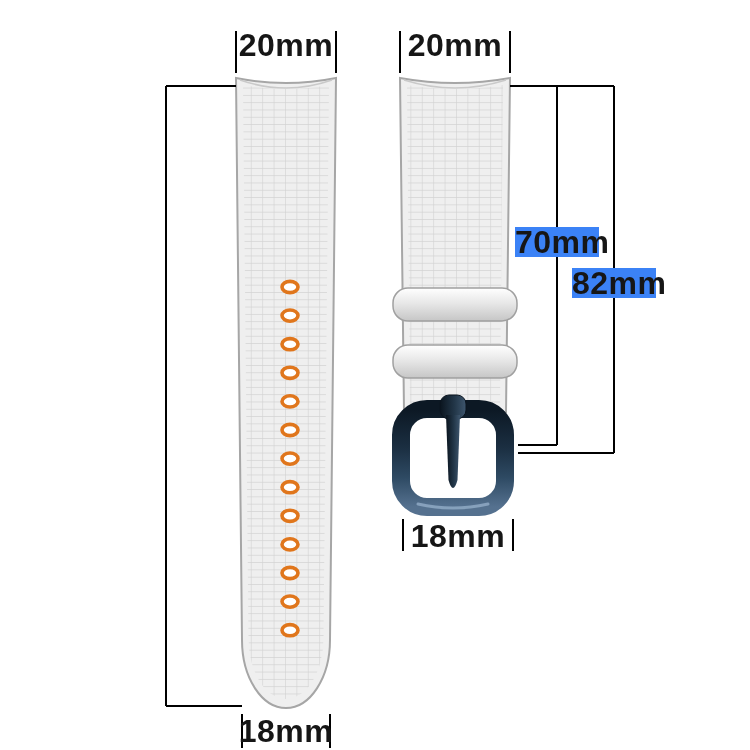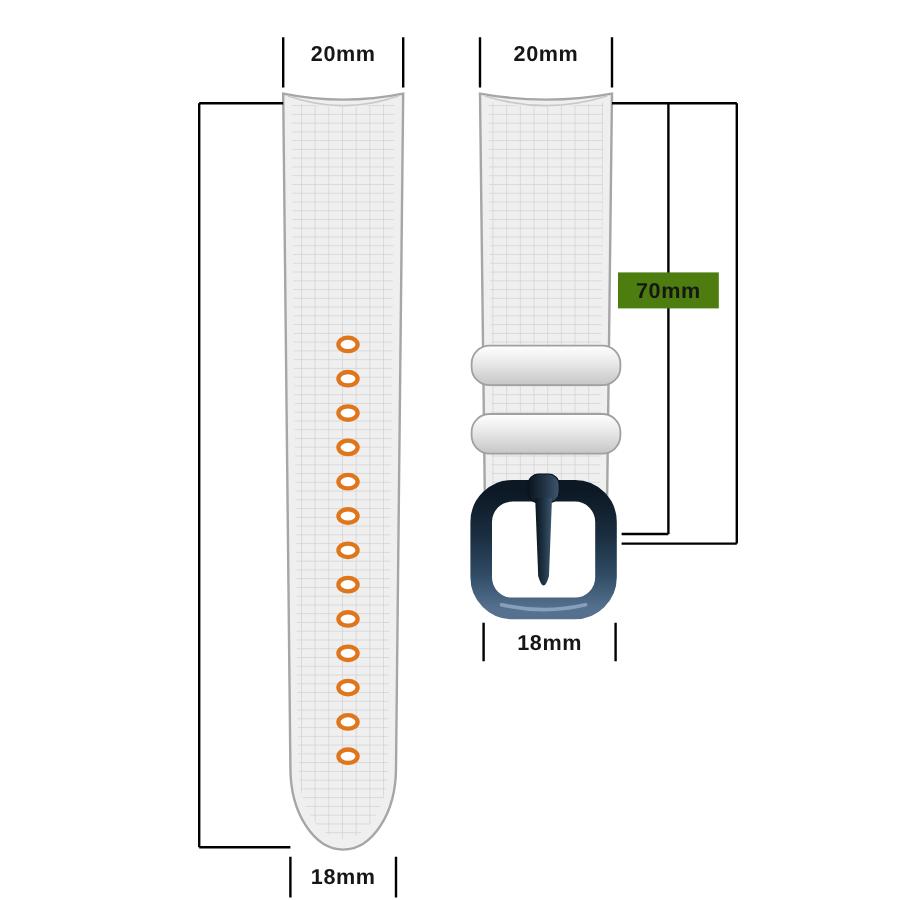--- a/index.html
+++ b/index.html
@@ -2,24 +2,24 @@
 <html><head>
 <meta charset="utf-8">
 <style>
   html,body { margin:0; padding:0; background:#ffffff; }
   .canvas {
     position:relative; width:750px; height:750px; background:#ffffff;
     overflow:hidden; font-family:"Liberation Sans", sans-serif;
   }
   svg.diagram { position:absolute; left:0; top:0; }
   .dim-label {
-    position:absolute; font-size:18px; font-weight:600; color:#161616;
+    position:absolute; font-size:32px; font-weight:600; color:#161616;
     text-align:center; line-height:30px; letter-spacing:0.5px; user-select:none;
   }
-  .on-line { background:#4d7c0f; }
+  .on-line { background:#3b82f6; }
 </style>
 </head>
 <body>
 
 <div class="canvas">
 
   <svg class="diagram" width="750" height="750" viewBox="0 0 750 750">
     <defs>
       <pattern id="gridPat" width="11.4" height="7.3" patternUnits="userSpaceOnUse">
         <rect width="11.4" height="7.3" fill="#efefef"></rect>
@@ -98,18 +98,19 @@
     </g>
   </svg>
 
   <div class="dim-label" style="left:236px; top:30px; width:100px;">20mm</div>
 
   <div class="dim-label" style="left:405px; top:30px; width:100px;">20mm</div>
 
 
   <div class="dim-label on-line" style="left:515px; top:227px; width:84px;">70mm</div>
 
+  <div class="dim-label on-line" style="left:572px; top:268px; width:84px;">82mm</div>
 
   <div class="dim-label" style="left:236px; top:716px; width:100px;">18mm</div>
 
   <div class="dim-label" style="left:408px; top:521px; width:100px;">18mm</div>
 
 </div>
 
 </body></html>

